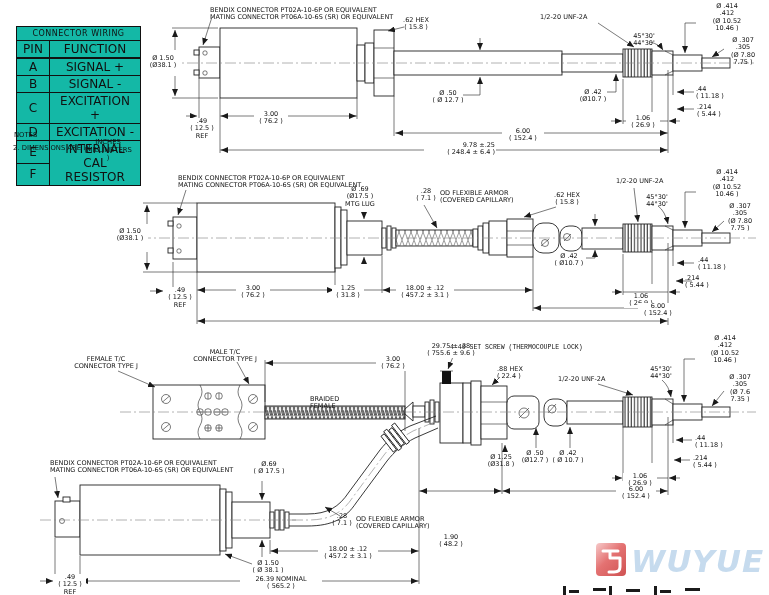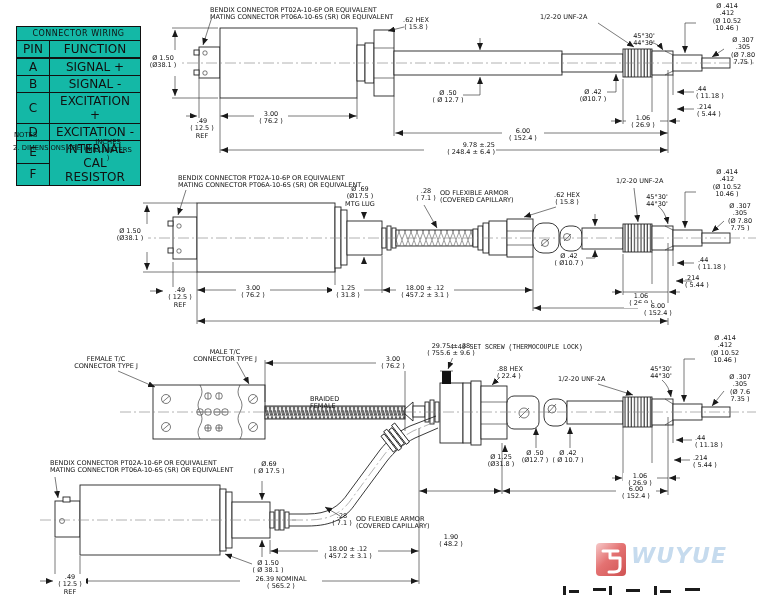--- a/index.html
+++ b/index.html
@@ -14,21 +14,21 @@
   #wiretab td,#wiretab th{border:1px solid #111;font-size:12px;font-weight:normal;
       text-align:center;padding:1px 4px;color:#111;white-space:pre-line;}
   #wiretab .tt{font-size:8px;padding:2px 6px;letter-spacing:.5px;}
   #wiretab .hd{border-bottom:2px solid #111;}
   #wiretab td.pin{width:24px;} #wiretab td.fn{width:82px;}
   
   .note{position:absolute;font-size:6.8px;color:#111;white-space:pre-line;}
   
   #logomark{position:absolute;left:596px;top:543px;width:30px;height:33px;border-radius:4px;
      background:linear-gradient(135deg,#f6caca 0%,#e47272 45%,#cf5252 100%);}
-  #logotext{position:absolute;left:631px;top:543px;font-size:22px;font-weight:bold;font-style:italic;
+  #logotext{position:absolute;left:631px;top:543px;font-size:31px;font-weight:bold;font-style:italic;
      color:#c6dbee;letter-spacing:1px;}
   #partialtxt{position:absolute;left:563px;top:586px;height:9px;display:flex;gap:14px;}
   #partialtxt .gl{display:flex;gap:3px;align-items:flex-start;}
   #partialtxt .bar{background:#1b1b1b;}
 </style>
 </head>
 <body>
 
 <div id="canvas">
 

